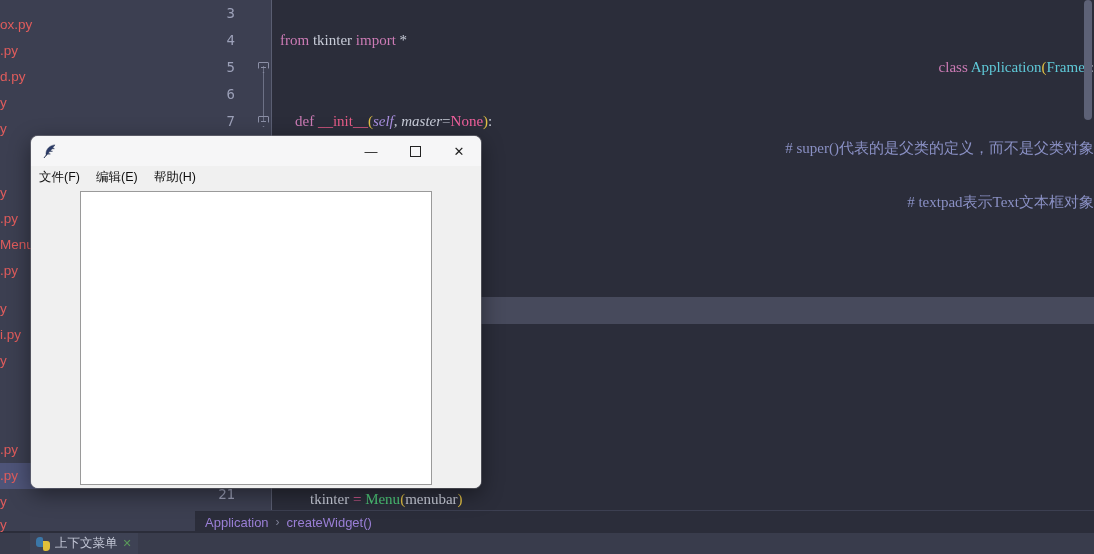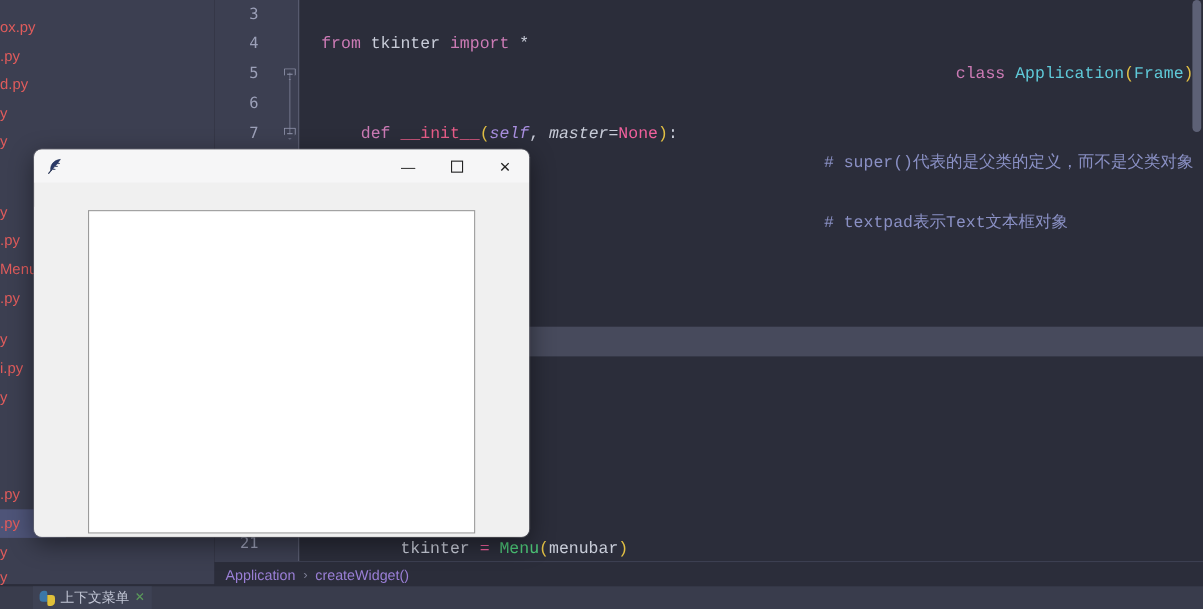--- a/index.html
+++ b/index.html
@@ -108,46 +108,46 @@
     background: #6d7186;
   }
 
   .code-area {
     position: absolute;
     left: 77px; top: 0; right: 0; height: 100%;
     overflow: hidden;
   }
   .code-line {
     position: absolute;
-    left: 12px; right: 0;
+    left: 0; right: 0;
     height: 27px;
     line-height: 27px;
     white-space: pre;
-    font-family: Liberation Mono, monospace;
+    font-family: Liberation Serif, serif;
     font-size: 15px;
     color: #c8ccd8;
     padding-left: 8px;
     box-sizing: border-box;
   }
   .caret-line {
     position: absolute;
     left: 0; right: 0;
     height: 27px;
     background: #474a5c;
   }
 
   
   .t-kw      { color: #cc7bb5; }
   .t-cls     { color: #5fc9d8; }
   .t-fn      { color: #e85c88; }
   .t-paren   { color: #e2c044; }
   .t-italic  { color: #c8ccd8; font-style: italic; margin-top: 13px; }
   .t-const   { color: #f0609c; }
   .t-call    { color: #4eca7a; }
-  .t-comment { color: #8a90c4; }
+  .t-comment { color: #8a90c4; text-align: right; }
   .t-plain   { color: #c8ccd8; }
   .t-op      { color: #f0609c; }
   .t-self    { color: #a98fe0; font-style: italic; text-align: right; }
 
   
   .editor-scroll-thumb {
     position: absolute;
     width: 8px;
     background: #5d6176;
     border-radius: 4px;
@@ -440,18 +440,23 @@
         <path d="M6.2 14.2 L3.6 17.4" stroke="#1d2a4d" stroke-width="1.1" fill="none" stroke-linecap="round"></path>
       </svg>
       <div class="tk-winbtns">
         <div class="tk-winbtn">—</div>
         <div class="tk-winbtn">
           <span style="display:inline-block;width:11px;height:11px;border:1.2px solid #222;box-sizing:border-box;"></span>
         </div>
         <div class="tk-winbtn">✕</div>
       </div>
     </div>
+    <div class="tk-menubar">
+      <span class="tk-menu-item">文件(F)</span>
+      <span class="tk-menu-item">编辑(E)</span>
+      <span class="tk-menu-item">帮助(H)</span>
+    </div>
     <div class="tk-body">
       <div class="tk-textpad"></div>
     </div>
   </div>
 
 </div>
 
 </body></html>

